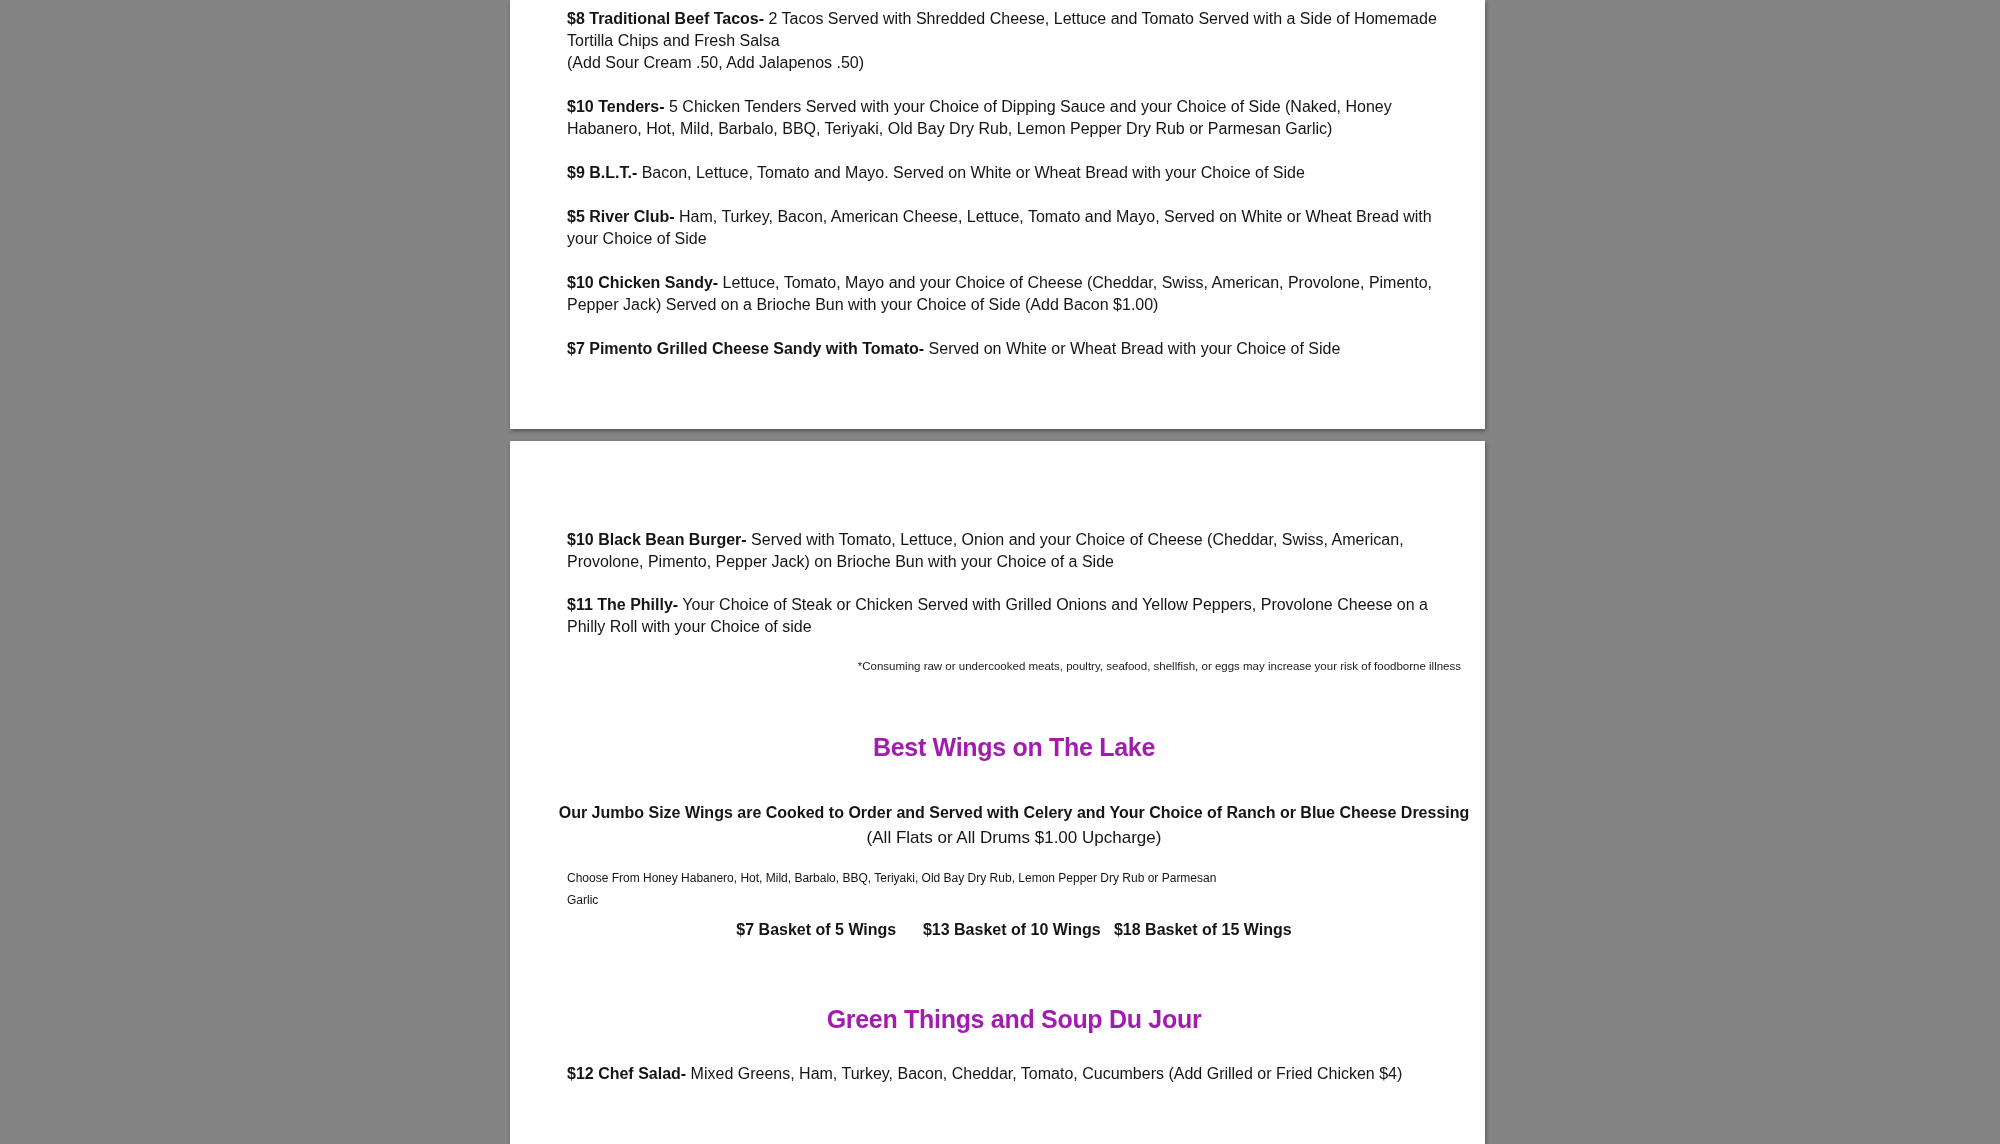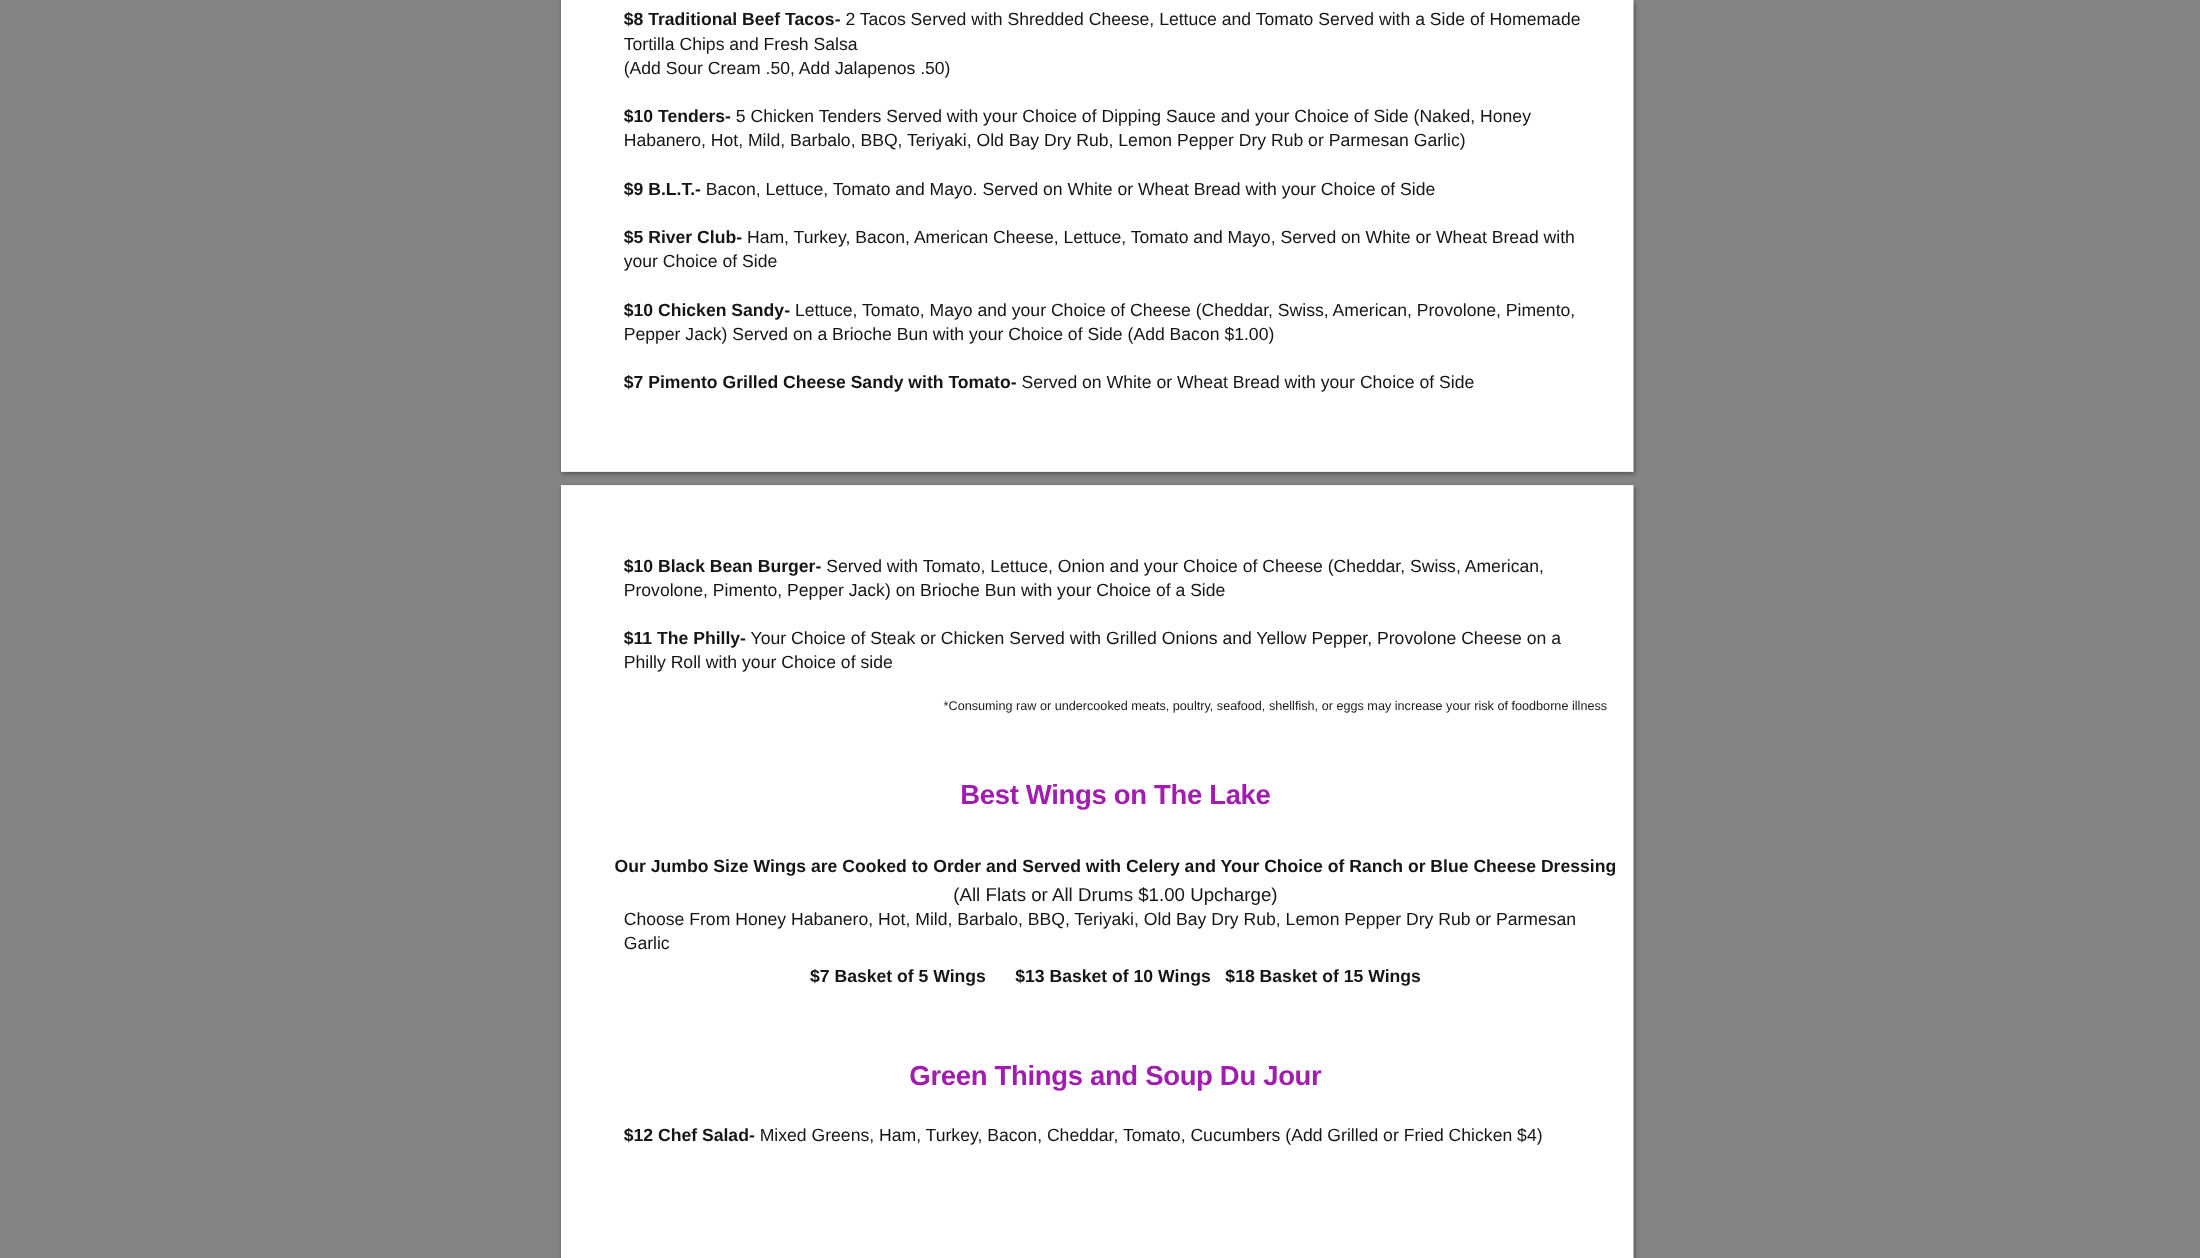--- a/index.html
+++ b/index.html
@@ -23,21 +23,21 @@
   .paper-1 { top: 0; height: 429px; }
   .paper-2 { top: 441px; height: 703px; }
   .content {
     box-sizing: border-box;
     width: 100%; height: 100%;
     padding-left: 57px;
     padding-right: 24px;
     overflow: hidden;
   }
   .paper-1 .content { padding-top: 8px; }
-  .paper-2 .content { padding-top: 64px; }
+  .paper-2 .content { padding-top: 88px; }
 
   .menu-item {
     font-size: 16px;
     line-height: 22px;
     margin: 0 0 22px 0;
     white-space: pre-wrap;
   }
   .paper-2 .menu-item { margin-bottom: 21px; }
   .menu-item .item-name { font-weight: bold; }
 
@@ -68,21 +68,22 @@
     font-weight: bold;
     font-size: 16px;
     line-height: 25px;
   }
   .wings-intro-line2 {
     font-size: 17px;
     line-height: 25px;
     text-align: center;
   }
   .wings-sauces {
-    font-size: 16px;
+    margin-top: 17px;
+    font-size: 12px;
     line-height: 22px;
     white-space: pre-wrap;
   }
   .basket-row {
     font-weight: bold;
     font-size: 16px;
     line-height: 22px;
     text-align: center;
     white-space: pre;
   }
@@ -118,21 +119,21 @@
 
     </div>
   </div>
 
   <div class="paper paper-2">
     <div class="content">
 
       <p class="menu-item"><span class="item-name">$10 Black Bean Burger-</span><span class="item-desc"> Served with Tomato, Lettuce, Onion and your Choice of Cheese (Cheddar, Swiss, American,
 Provolone, Pimento, Pepper Jack) on Brioche Bun with your Choice of a Side</span></p>
 
-      <p class="menu-item"><span class="item-name">$11 The Philly-</span><span class="item-desc"> Your Choice of Steak or Chicken Served with Grilled Onions and Yellow Pepper, Provolone Cheese on a
+      <p class="menu-item"><span class="item-name">$11 The Philly-</span><span class="item-desc"> Your Choice of Steak or Chicken Served with Grilled Onions and Yellow Peppers, Provolone Cheese on a
 Philly Roll with your Choice of side</span></p>
 
       <p class="disclaimer">*Consuming raw or undercooked meats, poultry, seafood, shellfish, or eggs may increase your risk of foodborne illness</p>
 
       <h2 class="section-heading heading-wings">Best Wings on The Lake</h2>
 
       <div class="wings-intro">
         <div class="wings-intro-line1">Our Jumbo Size Wings are Cooked to Order and Served with Celery and Your Choice of Ranch or Blue Cheese Dressing</div>
         <div class="wings-intro-line2">(All Flats or All Drums $1.00 Upcharge)</div>
       </div>

